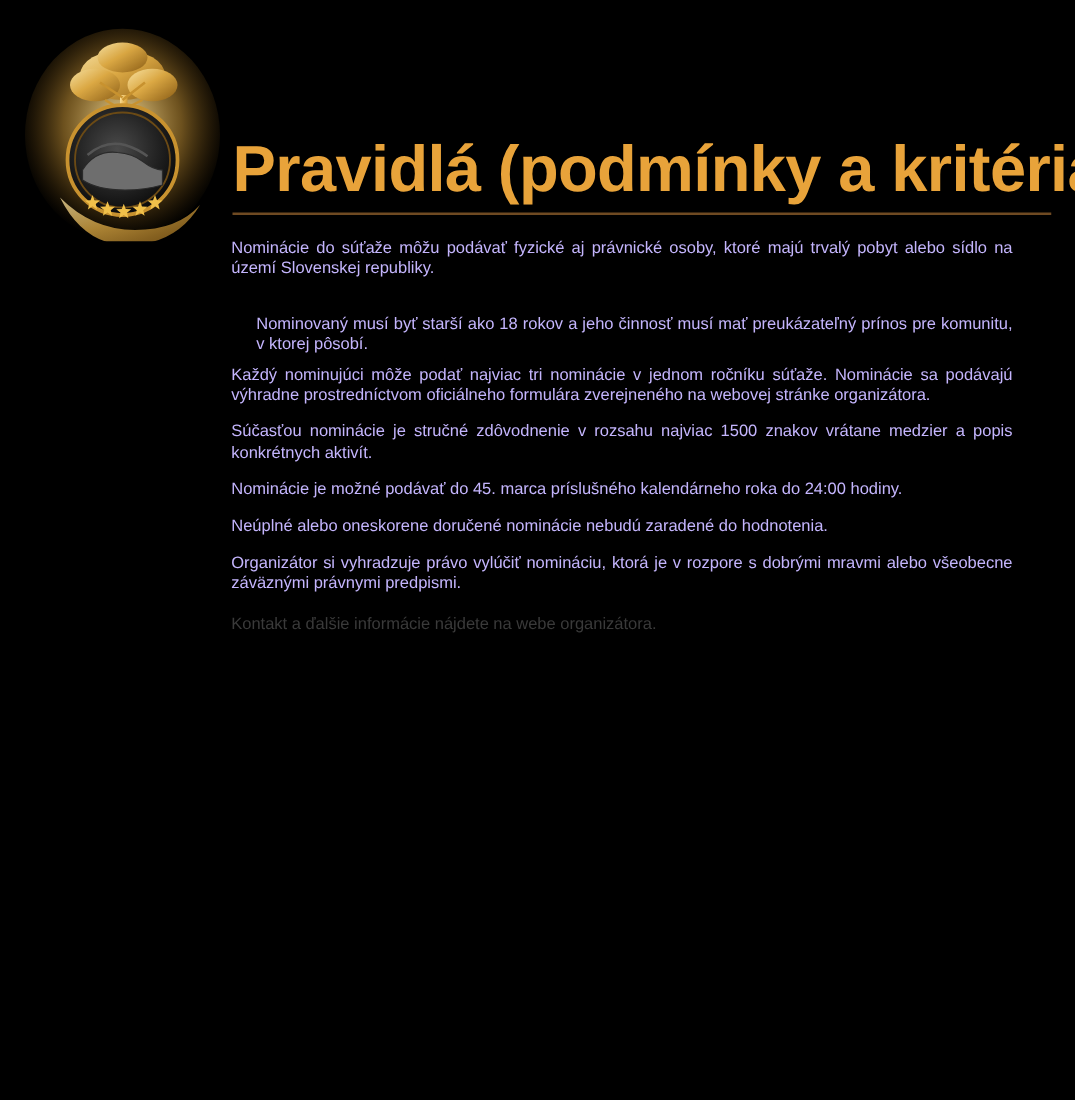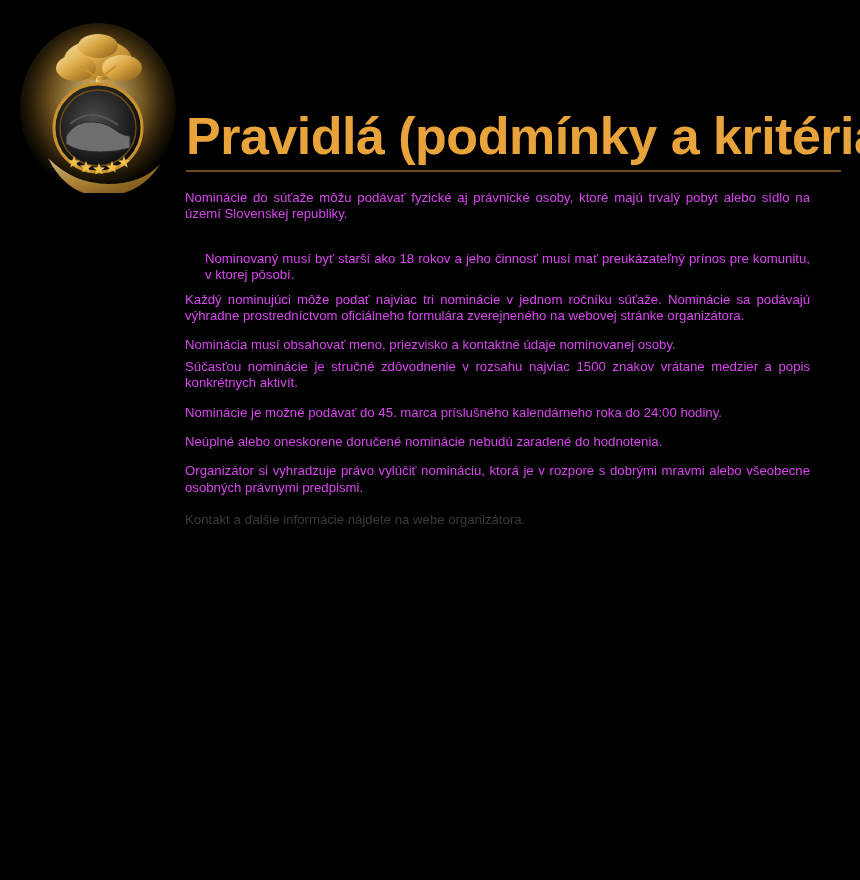--- a/index.html
+++ b/index.html
@@ -67,21 +67,21 @@
 
   
   .content {
     position: absolute;
     left: 185px;
     top: 190px;
     width: 625px;
   }
 
   .para {
-    color: #d946ef;
+    color: #c4b5fd;
     font-size: 13.2px;
     line-height: 16.4px;
     text-align: justify;
     margin: 0 0 8px 0;
     filter: blur(0.45px);
   }
 
   .para.indent {
     padding-left: 20px;
     margin-top: 28px;
@@ -159,21 +159,20 @@
     </div>
 
     <div class="title">Pravidlá (podmínky a kritéria)</div>
     <div class="title-rule"></div>
   </div>
 
   <div class="content">
     <p class="para">Nominácie do súťaže môžu podávať fyzické aj právnické osoby, ktoré majú trvalý pobyt alebo sídlo na území Slovenskej republiky.</p>
     <p class="para indent">Nominovaný musí byť starší ako 18 rokov a jeho činnosť musí mať preukázateľný prínos pre komunitu, v ktorej pôsobí.</p>
     <p class="para gap">Každý nominujúci môže podať najviac tri nominácie v jednom ročníku súťaže. Nominácie sa podávajú výhradne prostredníctvom oficiálneho formulára zverejneného na webovej stránke organizátora.</p>
-    <p class="para tight">Nominácia musí obsahovať meno, priezvisko a kontaktné údaje nominovanej osoby.</p>
     <p class="para gap">Súčasťou nominácie je stručné zdôvodnenie v rozsahu najviac 1500 znakov vrátane medzier a popis konkrétnych aktivít.</p>
     <p class="para gap">Nominácie je možné podávať do 45. marca príslušného kalendárneho roka do 24:00 hodiny.</p>
     <p class="para gap">Neúplné alebo oneskorene doručené nominácie nebudú zaradené do hodnotenia.</p>
-    <p class="para gap">Organizátor si vyhradzuje právo vylúčiť nomináciu, ktorá je v rozpore s dobrými mravmi alebo všeobecne osobných právnymi predpismi.</p>
+    <p class="para gap">Organizátor si vyhradzuje právo vylúčiť nomináciu, ktorá je v rozpore s dobrými mravmi alebo všeobecne záväznými právnymi predpismi.</p>
     <p class="para final">Kontakt a ďalšie informácie nájdete na webe organizátora.</p>
   </div>
 
 </div>
 
 </body></html>

